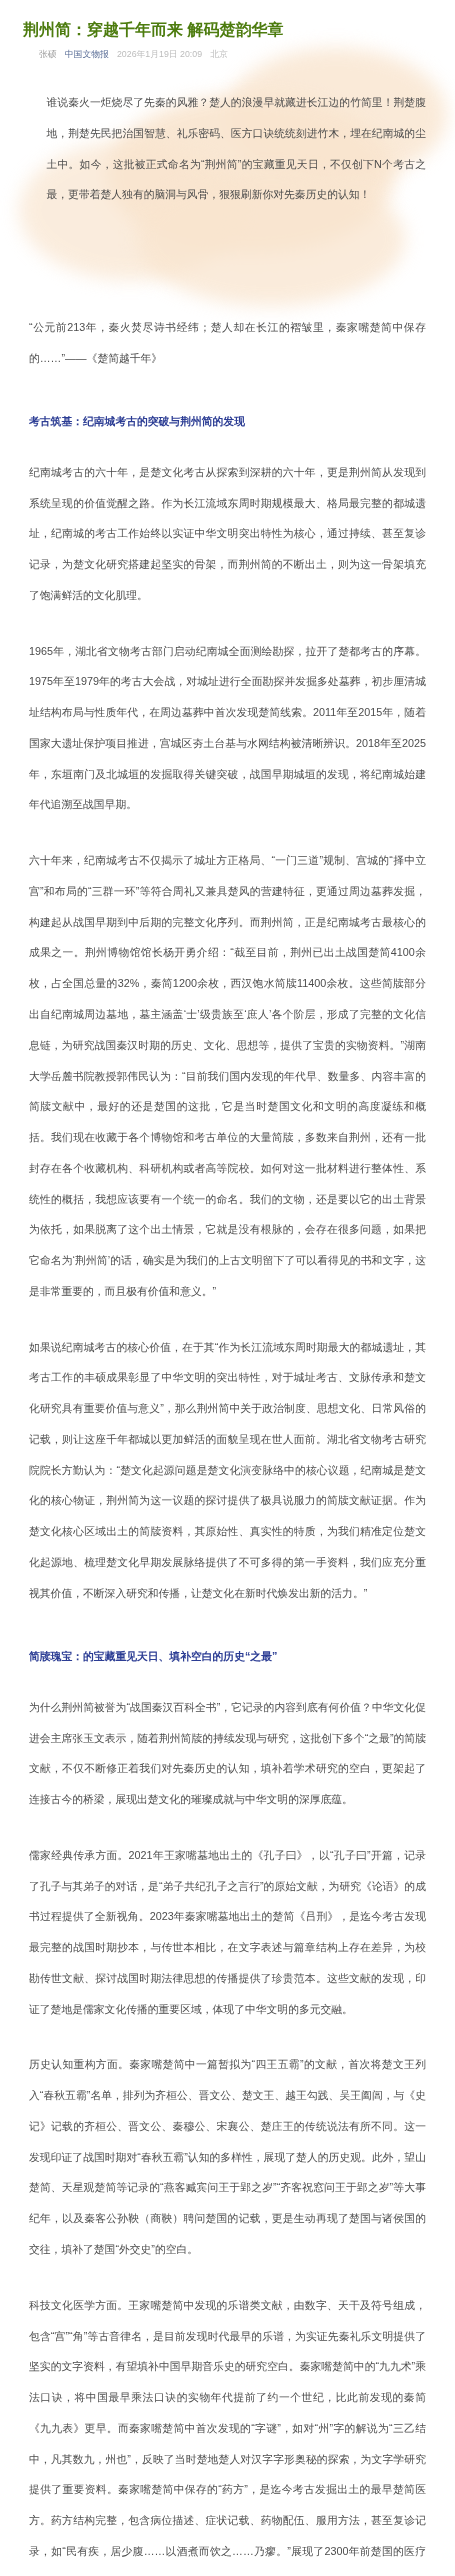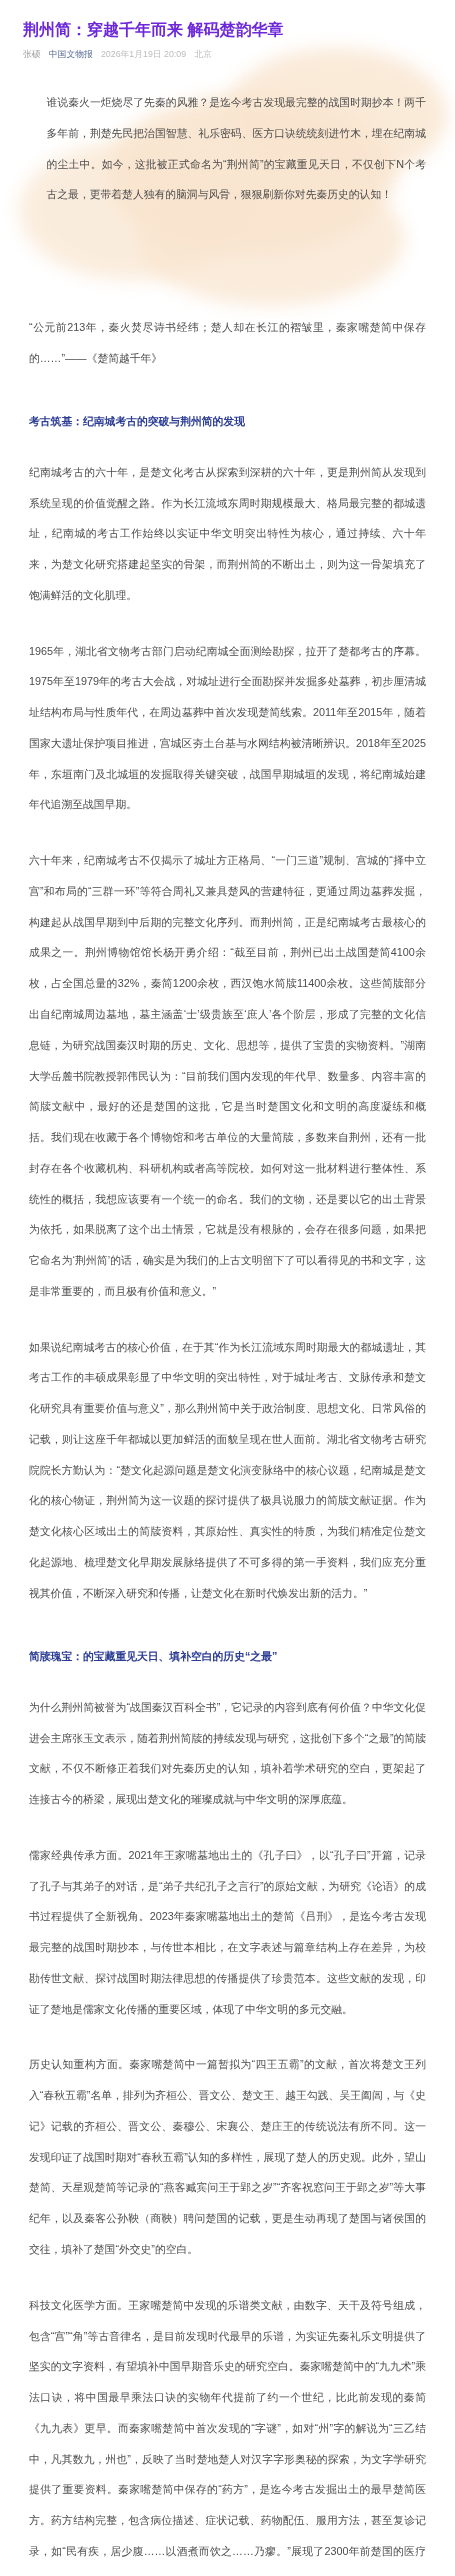--- a/index.html
+++ b/index.html
@@ -1,19 +1,19 @@
 <!DOCTYPE html>
 <html style="font-size:8.2px"><head>
 <meta charset="utf-8">
 <style>
   html,body{margin:0;padding:0;background:#ffffff;}
   .page{width:455px;margin:0 auto;background:#fff;font-family:"Liberation Sans","DejaVu Sans",sans-serif;overflow:hidden;}
   .header{padding:17.5px 23px 0 23px;}
-  .title{font-size:16px;font-weight:bold;color:#6d28d9;line-height:1.45;margin:0;}
-  .byline{margin-top:8.2px;font-size:8.8px;display:flex;align-items:flex-end;gap:8.2px;white-space:nowrap;}
+  .title{font-size:16px;font-weight:bold;color:#4d7c0f;line-height:1.45;margin:0;}
+  .byline{margin-top:8.2px;font-size:8.8px;display:flex;align-items:flex-end;gap:8.2px;white-space:nowrap;margin-left:16px;}
   .author{color:#9b9b9b;}
   .source{color:#576b95;cursor:pointer;}
   .meta{color:#bcbcbc;}
   .content{padding:0 29px;font-size:10.8px;line-height:2.85;color:#4c4c4c;text-align:justify;}
   .intro-wrap{position:relative;margin-top:23px;padding:3.1px 0 77px 17.5px;}
   .blob{position:absolute;border-radius:50%;filter:blur(9.3px);background:#f9e5cf;z-index:0;}
   .blob.b1{right:-20.6px;top:-36px;width:222px;height:134px;opacity:.8;}
   .blob.b2{left:77px;top:10.3px;width:289px;height:160px;opacity:.9;}
   .blob.b3{left:-10.3px;top:57px;width:222px;height:139px;opacity:.7;}
   .blob.b4{right:20.6px;top:88px;width:268px;height:134px;opacity:.75;}
@@ -35,25 +35,25 @@
       <span class="meta">北京</span>
     </div>
   </div>
 
   <div class="content">
       <div class="intro-wrap">
         <span class="blob b1"></span>
         <span class="blob b2"></span>
         <span class="blob b3"></span>
         <span class="blob b4"></span>
-        <p class="intro-text">谁说秦火一炬烧尽了先秦的风雅？是迄今考古发现最完整的战国时期抄本！两千多年前，荆楚先民把治国智慧、礼乐密码、医方口诀统统刻进竹木，埋在纪南城的尘土中。如今，这批被正式命名为“荆州简”的宝藏重见天日，不仅创下N个考古之最，更带着楚人独有的脑洞与风骨，狠狠刷新你对先秦历史的认知！</p>
+        <p class="intro-text">谁说秦火一炬烧尽了先秦的风雅？楚人的浪漫早就藏进长江边的竹简里！荆楚腹地，荆楚先民把治国智慧、礼乐密码、医方口诀统统刻进竹木，埋在纪南城的尘土中。如今，这批被正式命名为“荆州简”的宝藏重见天日，不仅创下N个考古之最，更带着楚人独有的脑洞与风骨，狠狠刷新你对先秦历史的认知！</p>
       </div>
       <p class="quote">“公元前213年，秦火焚尽诗书经纬；楚人却在长江的褶皱里，秦家嘴楚简中保存的……”——《楚简越千年》</p>
       <h2 class="sec-h">考古筑基：纪南城考古的突破与荆州简的发现</h2>
-      <p class="para">纪南城考古的六十年，是楚文化考古从探索到深耕的六十年，更是荆州简从发现到系统呈现的价值觉醒之路。作为长江流域东周时期规模最大、格局最完整的都城遗址，纪南城的考古工作始终以实证中华文明突出特性为核心，通过持续、六十年来，为楚文化研究搭建起坚实的骨架，而荆州简的不断出土，则为这一骨架填充了饱满鲜活的文化肌理。</p>
+      <p class="para">纪南城考古的六十年，是楚文化考古从探索到深耕的六十年，更是荆州简从发现到系统呈现的价值觉醒之路。作为长江流域东周时期规模最大、格局最完整的都城遗址，纪南城的考古工作始终以实证中华文明突出特性为核心，通过持续、甚至复诊记录，为楚文化研究搭建起坚实的骨架，而荆州简的不断出土，则为这一骨架填充了饱满鲜活的文化肌理。</p>
       <p class="para">1965年，湖北省文物考古部门启动纪南城全面测绘勘探，拉开了楚都考古的序幕。1975年至1979年的考古大会战，对城址进行全面勘探并发掘多处墓葬，初步厘清城址结构布局与性质年代，在周边墓葬中首次发现楚简线索。2011年至2015年，随着国家大遗址保护项目推进，宫城区夯土台基与水网结构被清晰辨识。2018年至2025年，东垣南门及北城垣的发掘取得关键突破，战国早期城垣的发现，将纪南城始建年代追溯至战国早期。</p>
       <p class="para">六十年来，纪南城考古不仅揭示了城址方正格局、“一门三道”规制、宫城的“择中立宫”和布局的“三群一环”等符合周礼又兼具楚风的营建特征，更通过周边墓葬发掘，构建起从战国早期到中后期的完整文化序列。而荆州简，正是纪南城考古最核心的成果之一。荆州博物馆馆长杨开勇介绍：“截至目前，荆州已出土战国楚简4100余枚，占全国总量的32%，秦简1200余枚，西汉饱水简牍11400余枚。这些简牍部分出自纪南城周边墓地，墓主涵盖‘士’级贵族至‘庶人’各个阶层，形成了完整的文化信息链，为研究战国秦汉时期的历史、文化、思想等，提供了宝贵的实物资料。”湖南大学岳麓书院教授郭伟民认为：“目前我们国内发现的年代早、数量多、内容丰富的简牍文献中，最好的还是楚国的这批，它是当时楚国文化和文明的高度凝练和概括。我们现在收藏于各个博物馆和考古单位的大量简牍，多数来自荆州，还有一批封存在各个收藏机构、科研机构或者高等院校。如何对这一批材料进行整体性、系统性的概括，我想应该要有一个统一的命名。我们的文物，还是要以它的出土背景为依托，如果脱离了这个出土情景，它就是没有根脉的，会存在很多问题，如果把它命名为‘荆州简’的话，确实是为我们的上古文明留下了可以看得见的书和文字，这是非常重要的，而且极有价值和意义。”</p>
       <p class="para">如果说纪南城考古的核心价值，在于其“作为长江流域东周时期最大的都城遗址，其考古工作的丰硕成果彰显了中华文明的突出特性，对于城址考古、文脉传承和楚文化研究具有重要价值与意义”，那么荆州简中关于政治制度、思想文化、日常风俗的记载，则让这座千年都城以更加鲜活的面貌呈现在世人面前。湖北省文物考古研究院院长方勤认为：“楚文化起源问题是楚文化演变脉络中的核心议题，纪南城是楚文化的核心物证，荆州简为这一议题的探讨提供了极具说服力的简牍文献证据。作为楚文化核心区域出土的简牍资料，其原始性、真实性的特质，为我们精准定位楚文化起源地、梳理楚文化早期发展脉络提供了不可多得的第一手资料，我们应充分重视其价值，不断深入研究和传播，让楚文化在新时代焕发出新的活力。”</p>
       <h2 class="sec-h">简牍瑰宝：的宝藏重见天日、填补空白的历史“之最”</h2>
       <p class="para">为什么荆州简被誉为“战国秦汉百科全书”，它记录的内容到底有何价值？中华文化促进会主席张玉文表示，随着荆州简牍的持续发现与研究，这批创下多个“之最”的简牍文献，不仅不断修正着我们对先秦历史的认知，填补着学术研究的空白，更架起了连接古今的桥梁，展现出楚文化的璀璨成就与中华文明的深厚底蕴。</p>
       <p class="para">儒家经典传承方面。2021年王家嘴墓地出土的《孔子曰》，以“孔子曰”开篇，记录了孔子与其弟子的对话，是“弟子共纪孔子之言行”的原始文献，为研究《论语》的成书过程提供了全新视角。2023年秦家嘴墓地出土的楚简《吕刑》，是迄今考古发现最完整的战国时期抄本，与传世本相比，在文字表述与篇章结构上存在差异，为校勘传世文献、探讨战国时期法律思想的传播提供了珍贵范本。这些文献的发现，印证了楚地是儒家文化传播的重要区域，体现了中华文明的多元交融。</p>
       <p class="para">历史认知重构方面。秦家嘴楚简中一篇暂拟为“四王五霸”的文献，首次将楚文王列入“春秋五霸”名单，排列为齐桓公、晋文公、楚文王、越王勾践、吴王阖闾，与《史记》记载的齐桓公、晋文公、秦穆公、宋襄公、楚庄王的传统说法有所不同。这一发现印证了战国时期对“春秋五霸”认知的多样性，展现了楚人的历史观。此外，望山楚简、天星观楚简等记录的“燕客臧宾问王于郢之岁”“齐客祝窓问王于郢之岁”等大事纪年，以及秦客公孙鞅（商鞅）聘问楚国的记载，更是生动再现了楚国与诸侯国的交往，填补了楚国“外交史”的空白。</p>
       <p class="para">科技文化医学方面。王家嘴楚简中发现的乐谱类文献，由数字、天干及符号组成，包含“宫”“角”等古音律名，是目前发现时代最早的乐谱，为实证先秦礼乐文明提供了坚实的文字资料，有望填补中国早期音乐史的研究空白。秦家嘴楚简中的“九九术”乘法口诀，将中国最早乘法口诀的实物年代提前了约一个世纪，比此前发现的秦简《九九表》更早。而秦家嘴楚简中首次发现的“字谜”，如对“州”字的解说为“三乙结中，凡其数九，州也”，反映了当时楚地楚人对汉字字形奥秘的探索，为文字学研究提供了重要资料。秦家嘴楚简中保存的“药方”，是迄今考古发掘出土的最早楚简医方。药方结构完整，包含病位描述、症状记载、药物配伍、服用方法，甚至复诊记录，如“民有疾，居少腹……以酒煮而饮之……乃瘳。”展现了2300年前楚国的医疗水平。</p>
     </div>
 

